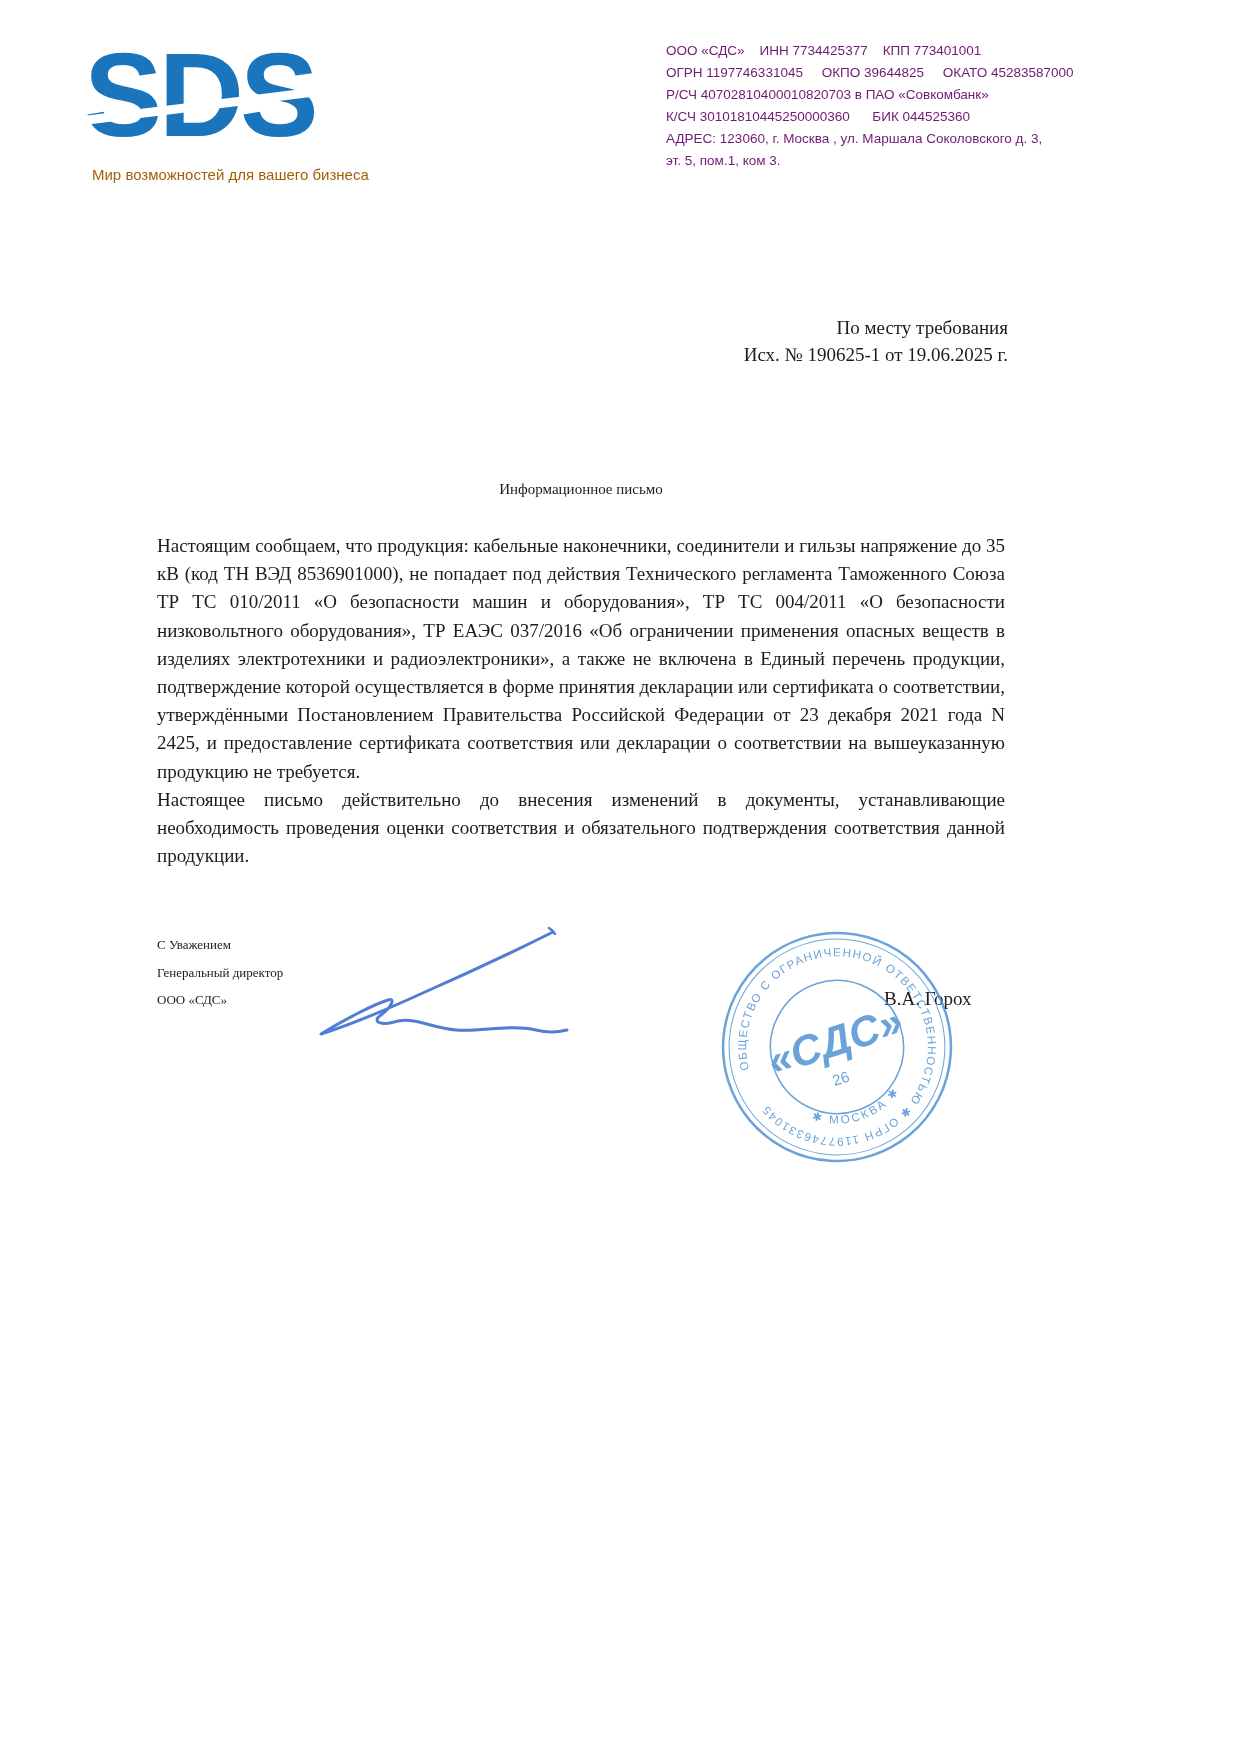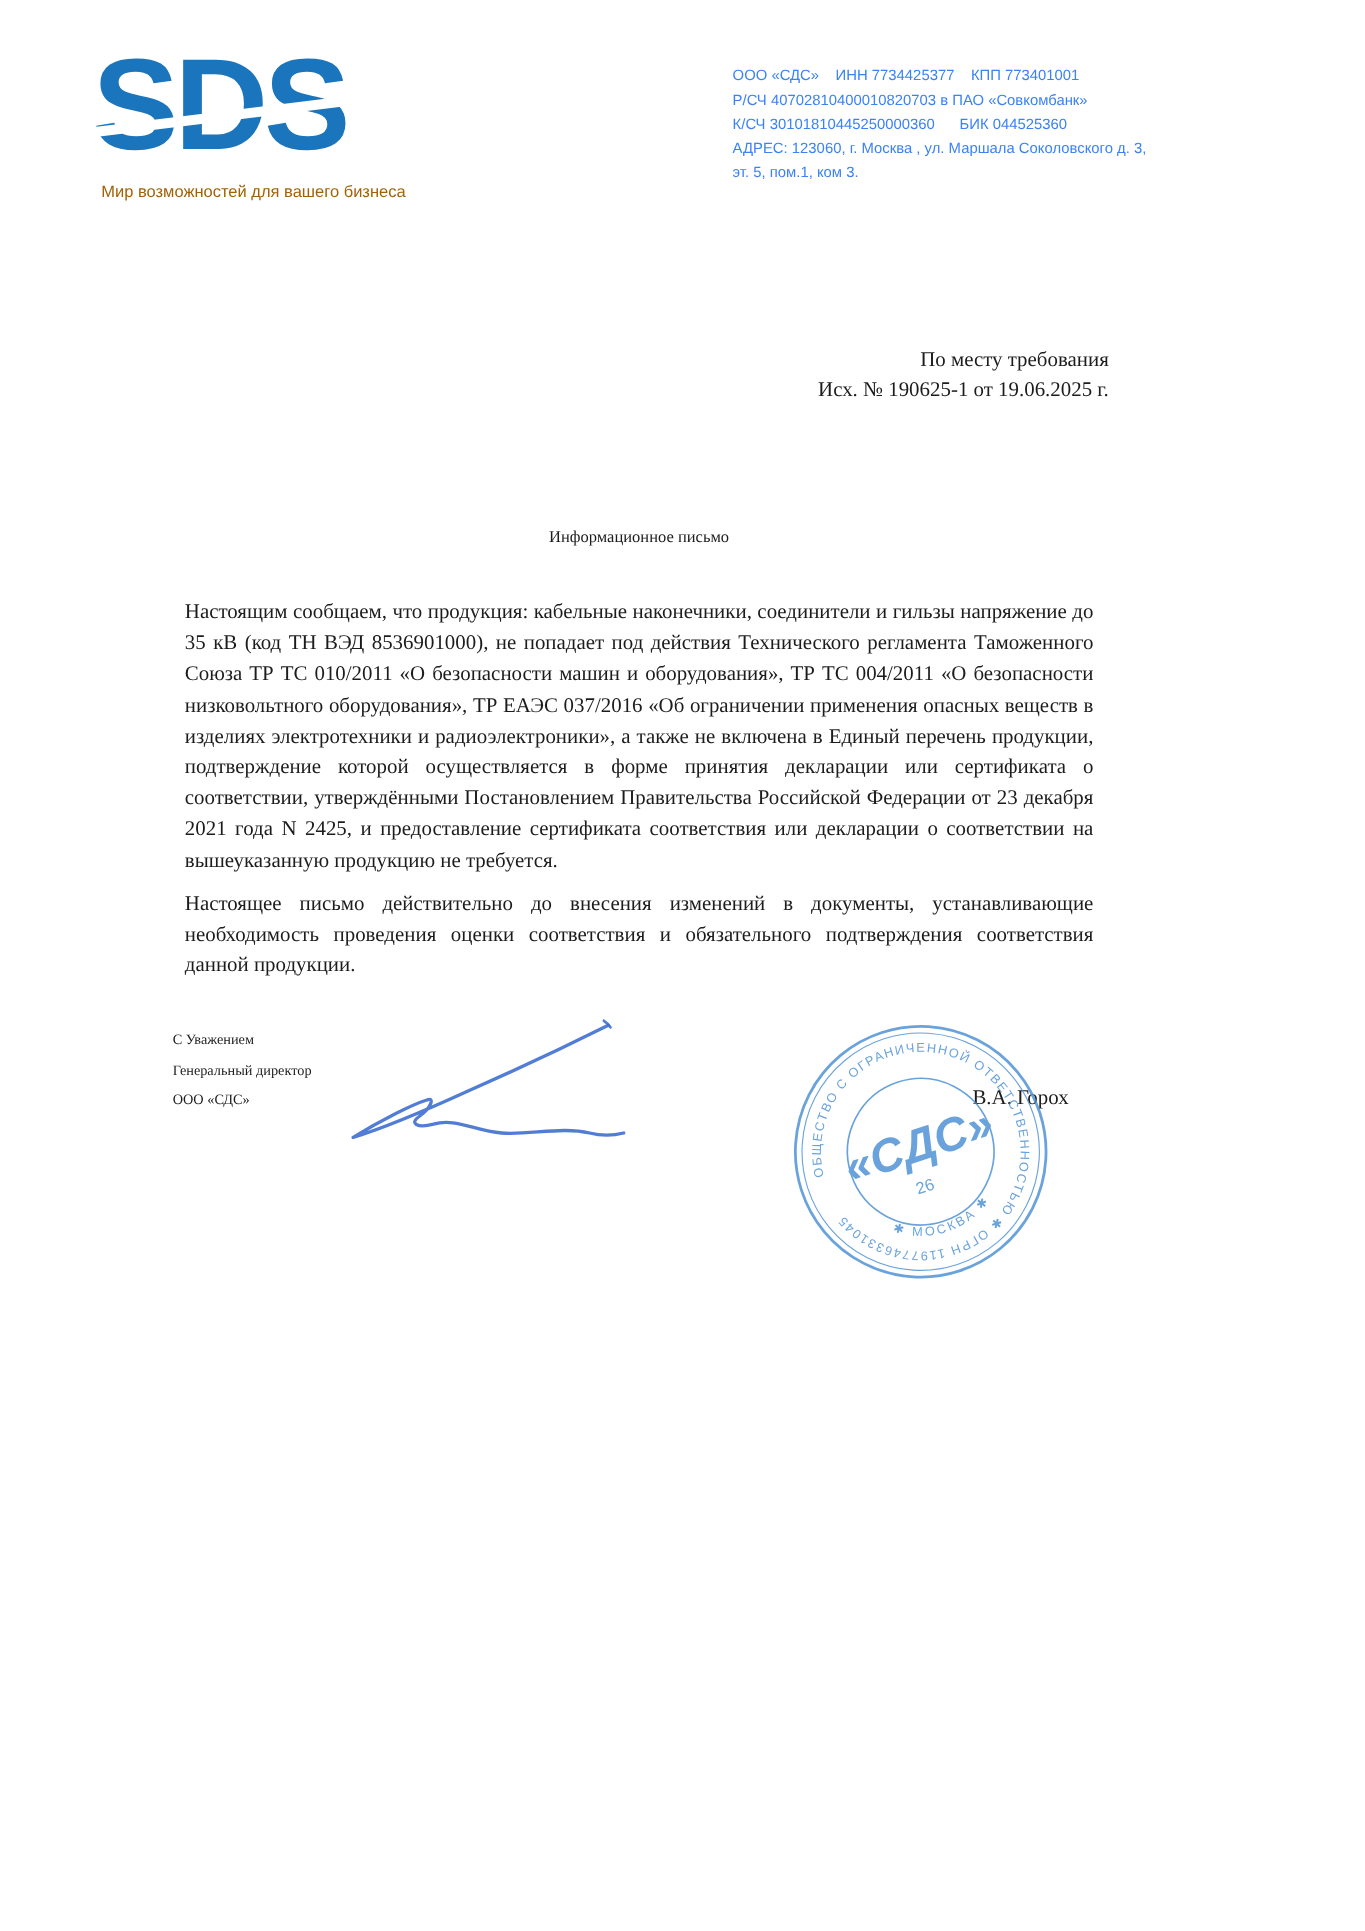--- a/index.html
+++ b/index.html
@@ -29,24 +29,24 @@
     transform:rotate(-7deg);
   }
   .logo-tagline {
     position:absolute; left:92px; top:166px;
     font-family:"Liberation Sans", sans-serif;
     font-size:15px; color:#a16207;
   }
 
   
   .company {
-    position:absolute; left:666px; top:58px;
+    position:absolute; left:666px; top:40px;
     font-family:"Liberation Sans", sans-serif;
     font-size:13.5px; line-height:22px;
-    color:#3b82f6;
+    color:#701a75;
   }
   .company-line { white-space:pre; }
 
   
   .reference {
     position:absolute; right:233px; top:314px;
     text-align:right;
     font-size:19px; line-height:27px;
   }
 
@@ -54,21 +54,21 @@
   .title {
     position:absolute; left:157px; top:481px; width:848px;
     text-align:center;
     font-size:15px;
   }
   .body-text {
     position:absolute; left:157px; top:532px; width:848px;
     font-size:19px; line-height:28.2px;
     text-align:justify;
   }
-  .body-text p { margin:11px;font-family:Liberation Serif, serif; }
+  .body-text p { margin:0;font-family:Liberation Serif, serif; }
 
   
   .sig {
     position:absolute; left:157px; top:931px;
     font-size:13px; line-height:27.5px;
   }
   .sig-name {
     position:absolute; left:884px; top:988px;
     font-size:19px;
   }
@@ -87,20 +87,21 @@
 <body>
 
 <div class="page">
 
   <div class="logo-text">SDS</div>
   <div class="logo-stripe"></div>
   <div class="logo-tagline">Мир возможностей для вашего бизнеса</div>
 
   <div class="company">
     <div class="company-line">ООО «СДС»    ИНН 7734425377    КПП 773401001</div>
+    <div class="company-line">ОГРН 1197746331045     ОКПО 39644825     ОКАТО 45283587000</div>
     <div class="company-line">Р/СЧ 40702810400010820703 в ПАО «Совкомбанк»</div>
     <div class="company-line">К/СЧ 30101810445250000360      БИК 044525360</div>
     <div class="company-line">АДРЕС: 123060, г. Москва , ул. Маршала Соколовского д. 3,</div>
     <div class="company-line">эт. 5, пом.1, ком 3.</div>
   </div>
 
   <div class="reference">
     <div>По месту требования</div>
     <div>Исх. № 190625-1 от 19.06.2025 г.</div>
   </div>

